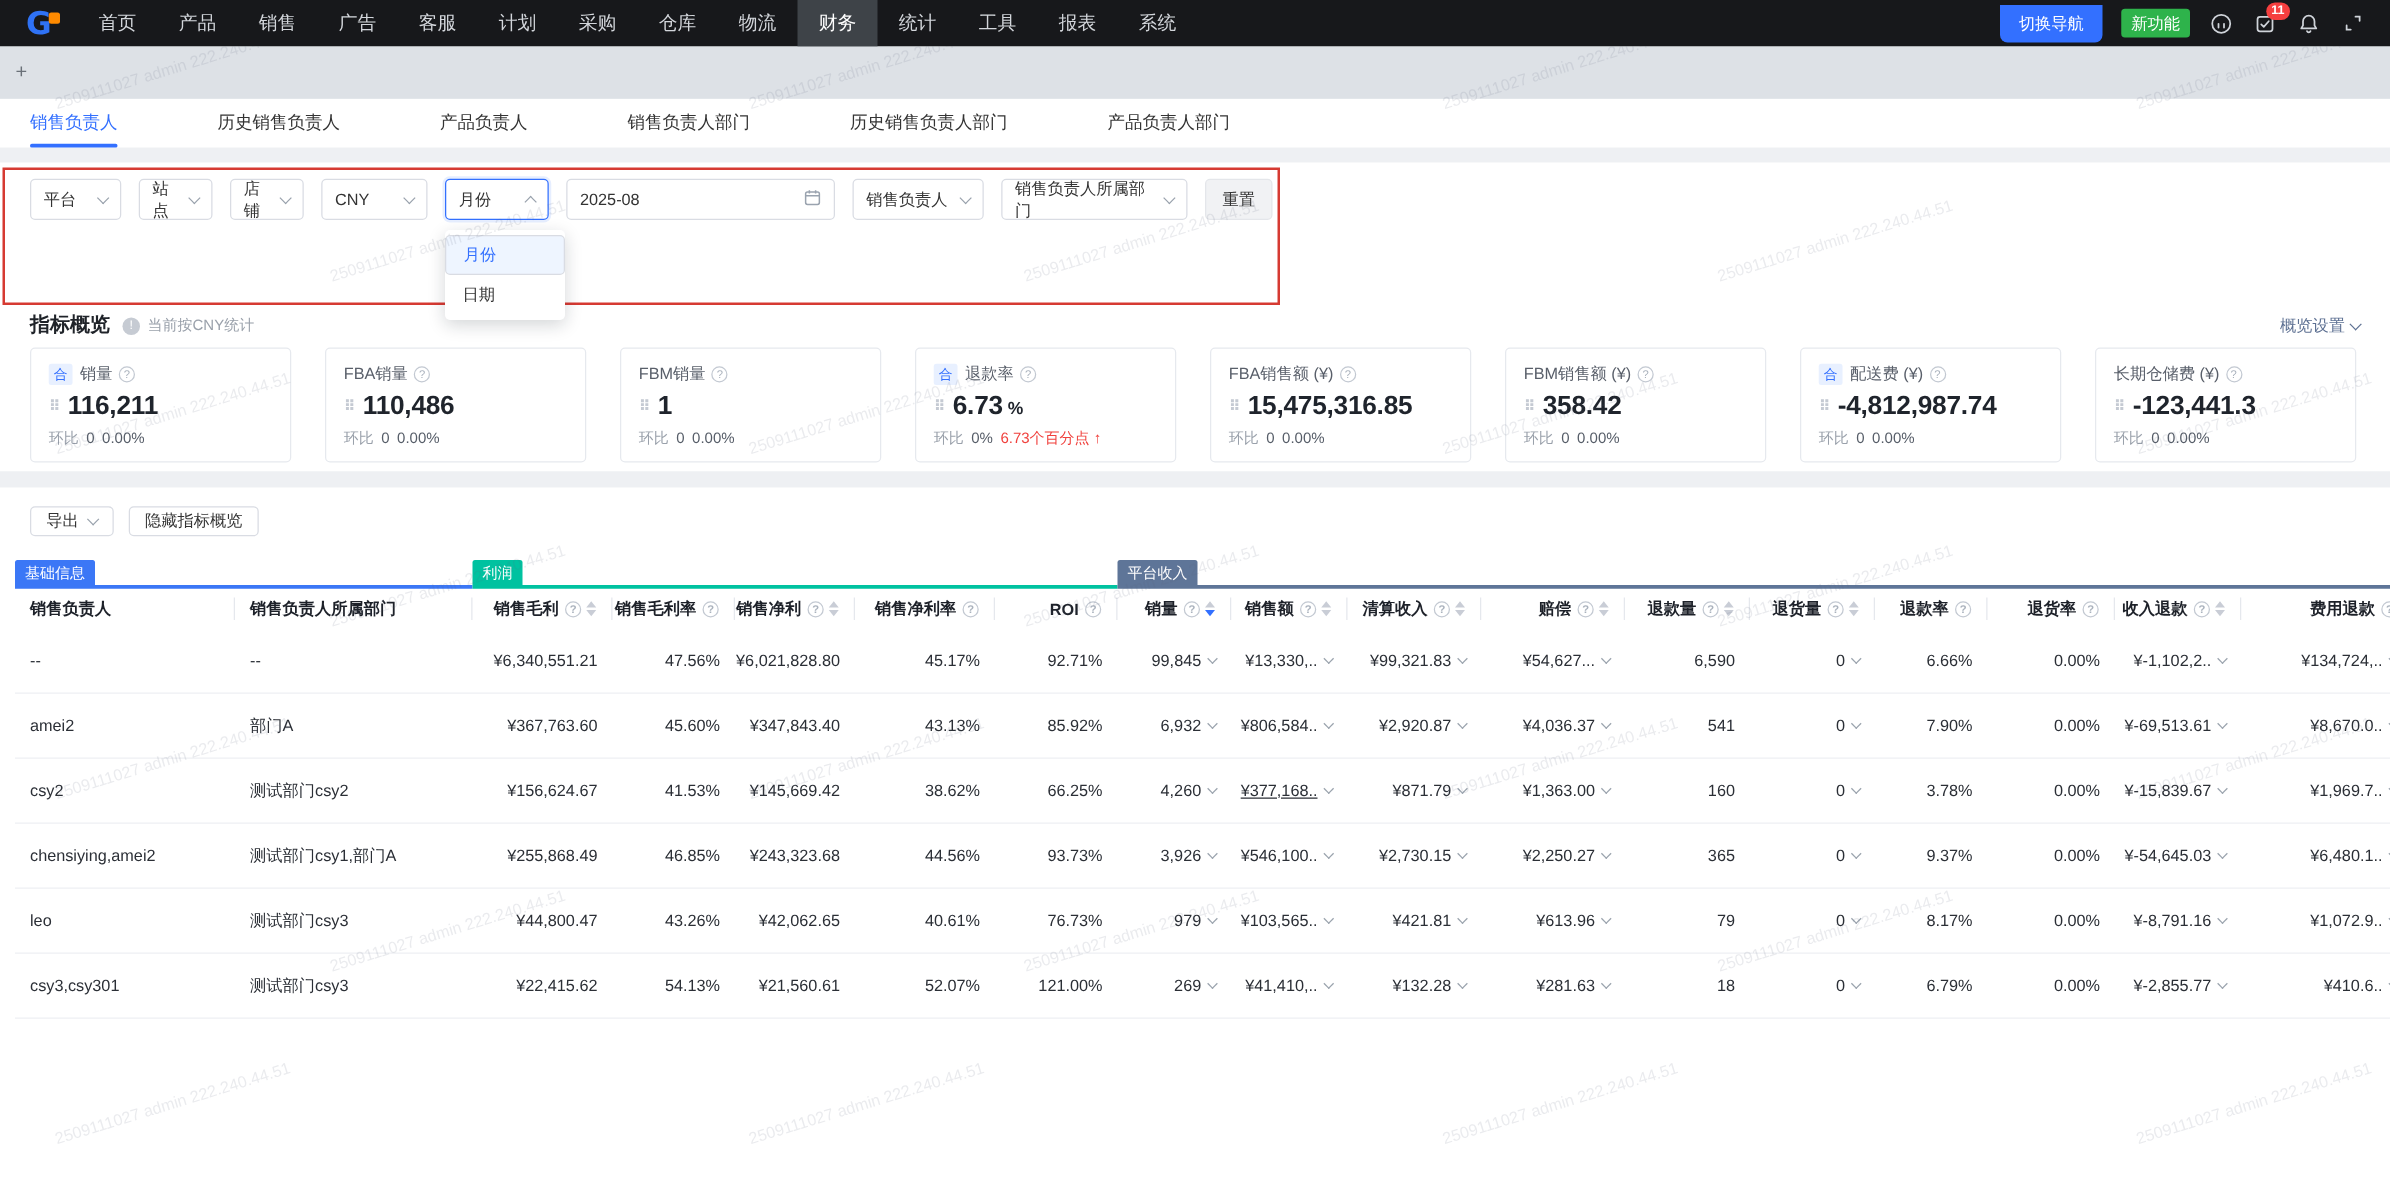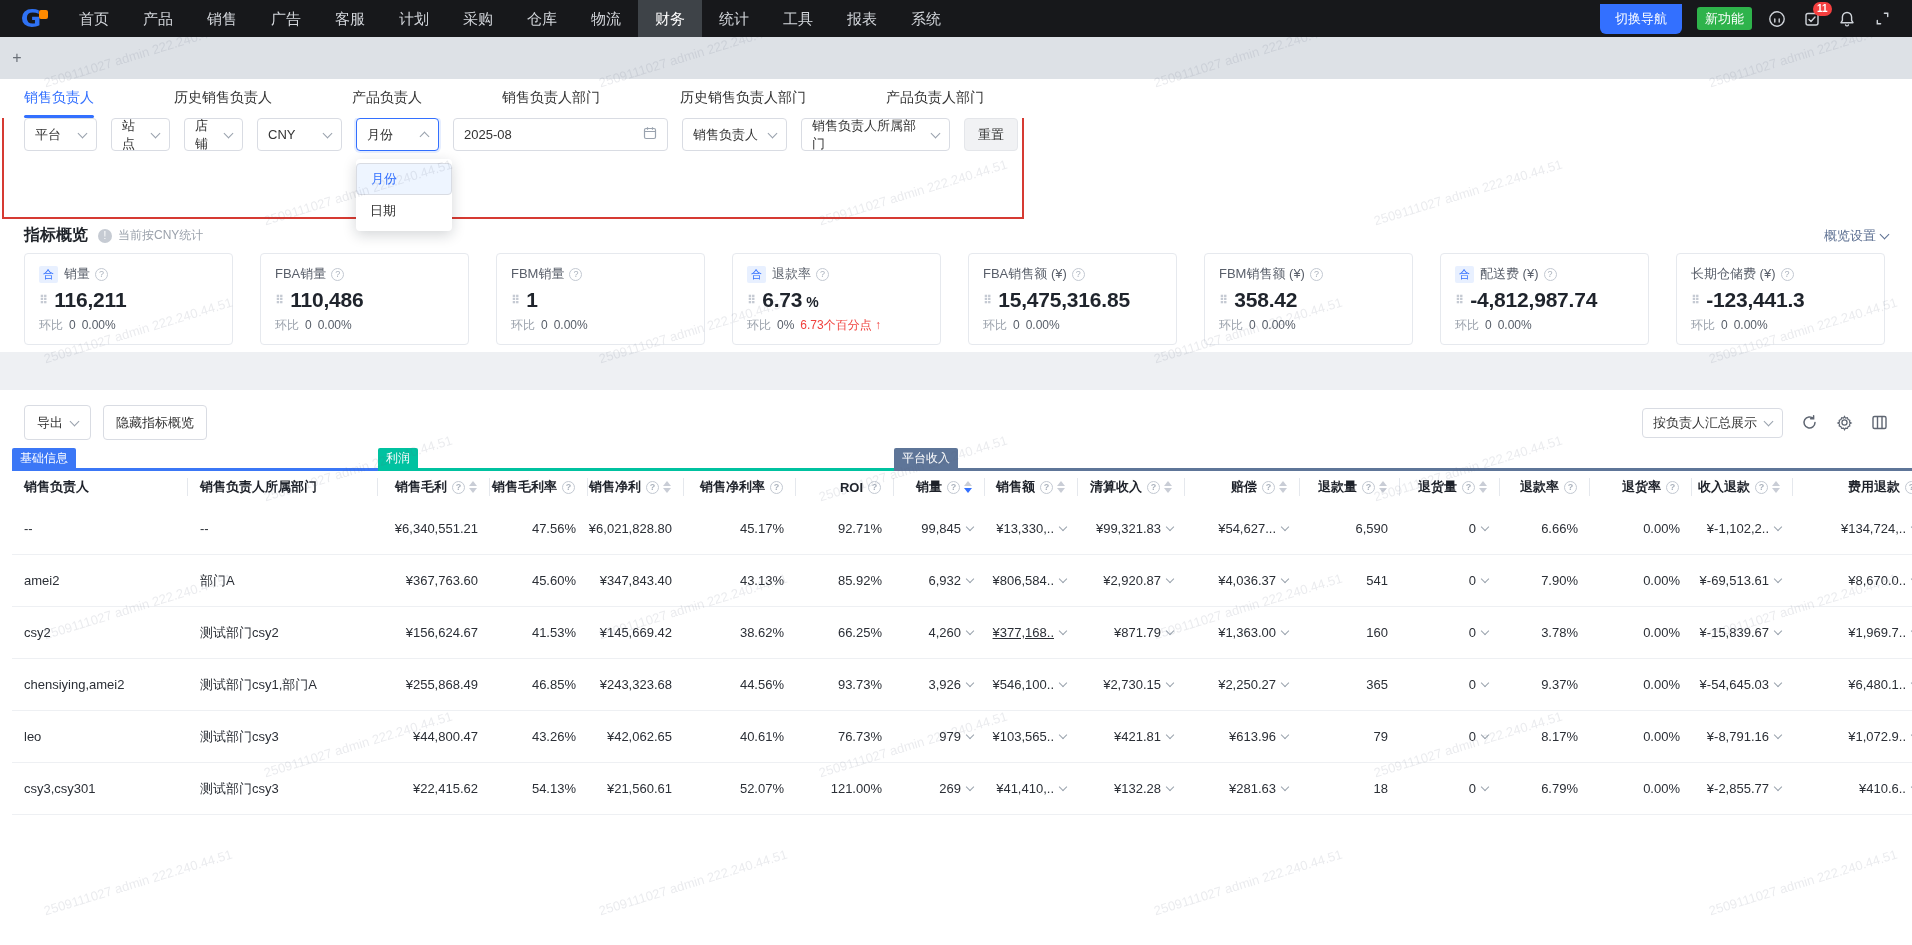--- a/index.html
+++ b/index.html
@@ -32,21 +32,21 @@
   .subtab.active { color:#3370ff; }
   .subtab.active::after { content:""; position:absolute; left:0; right:0; bottom:0; height:3px; background:#3370ff; border-radius:2px; }
   .cost { margin-left:auto; display:flex; align-items:center; gap:18px; font-size:13px; }
   .cost-label { color:#3366f4; }
   .radio-opt { display:flex; align-items:center; gap:6px; color:#333; cursor:pointer; }
   .rdot { width:14px; height:14px; border-radius:50%; border:1px solid #c4cad3; background:#fff; position:relative; }
   .radio-opt.sel .rdot { border-color:#3370ff; background:#3370ff; }
   .radio-opt.sel .rdot::after { content:""; position:absolute; left:4px; top:4px; width:4px; height:4px; background:#fff; border-radius:50%; }
 
   
-  .panel1 { position:absolute; top:105px; left:0; width:1912px; height:247px; background:#fff; z-index:5; }
+  .panel1 { position:absolute; top:130px; left:0; width:1912px; height:247px; background:#fff; z-index:5; }
   .redbox { position:absolute; left:2px; top:4px; width:1022px; height:110px; border:2px solid #d63a32; z-index:30; pointer-events:none; }
   .frow1 { position:absolute; top:13px; left:24px; display:flex; gap:14px; align-items:center; }
   .frow2 { position:absolute; top:58px; left:24px; display:flex; gap:14px; align-items:center; }
   .sel { height:33px; border:1px solid #d9dce3; border-radius:4px; background:#fff; display:flex; align-items:center; justify-content:space-between; padding:0 10px; font-size:13px; color:#333; cursor:pointer; }
   .sel.open { border-color:#3370ff; box-shadow:0 0 0 2px rgba(51,112,255,0.12); }
   .chev { width:7px; height:7px; border-right:1.4px solid #98a1ac; border-bottom:1.4px solid #98a1ac; transform:rotate(45deg); margin-top:-3px; flex:none; margin-left:8px; }
   .chev.up { transform:rotate(-135deg); margin-top:4px; }
   .datebox { height:33px; border:1px solid #d9dce3; border-radius:4px; display:flex; align-items:center; justify-content:space-between; padding:0 10px; font-size:13px; color:#333; background:#fff; cursor:text; }
   .btn-reset { height:33px; padding:0 13px; background:#f1f2f4; border:1px solid #e4e6ea; border-radius:4px; font-size:13px; color:#333; cursor:pointer; }
   .saveview { height:33px; border:1px solid #d9dce3; border-radius:4px; display:flex; align-items:center; background:#fff; cursor:pointer; }
@@ -73,21 +73,21 @@
   .card-v { margin-top:5px; display:flex; align-items:baseline; font-size:21px; font-weight:bold; color:#1f242c; white-space:nowrap; letter-spacing:-0.2px; }
   .handle { color:#c5cad3; font-size:12px; margin-right:6px; font-family:"DejaVu Sans",sans-serif; align-self:center; cursor:grab; }
   .vsuf { font-size:14px; margin-left:4px; font-weight:bold; }
   .card-d { margin-top:5px; font-size:12px; color:#9aa1ab; white-space:nowrap; }
   .card-d .dv { color:#565d68; margin-left:6px; }
   .card-d .dr { color:#f0413d; margin-left:6px; }
 
   
   .panel2 { position:absolute; top:390px; left:0; width:1912px; height:555px; background:#fff; z-index:5; }
   .tbar { position:absolute; top:15px; left:24px; right:24px; display:flex; align-items:center; }
-  .btn-outline { height:35px; border:1px solid #d9dce3; border-radius:4px; background:#fff; font-size:13px; color:#333; display:flex; align-items:center; padding:0 12px; margin-right:12px; cursor:pointer; }
+  .btn-outline { height:24px; border:1px solid #d9dce3; border-radius:4px; background:#fff; font-size:13px; color:#333; display:flex; align-items:center; padding:0 12px; margin-right:12px; cursor:pointer; }
   .tbar-right { margin-left:auto; display:flex; align-items:center; gap:18px; }
   .sum-sel { height:30px; border:1px solid #d9dce3; border-radius:4px; font-size:13px; color:#333; display:flex; align-items:center; padding:0 10px; cursor:pointer; }
   .tool-ico { color:#5f6672; cursor:pointer; display:flex; }
   .grp-tag { position:absolute; top:58px; height:20px; line-height:20px; color:#fff; font-size:12px; padding:0 8px; border-radius:2px 2px 0 0; z-index:2; }
   .grp-line { position:absolute; top:78px; height:3px; z-index:1; }
   .thead { position:absolute; top:81px; left:12px; display:flex; height:32px; align-items:center; }
   .th { display:flex; align-items:center; font-size:13px; font-weight:bold; color:#1d2129; height:18px; border-right:1px solid #e5e8ed; padding:0 12px; white-space:nowrap; }
   .th.right { justify-content:flex-end; }
   .th:last-child { border-right:none; }
   .sorters { display:inline-flex; flex-direction:column; gap:2px; margin-left:4px; }
@@ -328,43 +328,20 @@
 </div>
 
 <div class="panel2">
   <div class="tbar">
     <div class="btn-outline">
       <span>导出</span>
         <i class="chev"></i>
     </div>
     <div class="btn-outline">
       <span>隐藏指标概览</span>
-    </div>
-    <div class="tbar-right">
-      <div class="sum-sel">
-        <span>按负责人汇总展示</span>
-          <i class="chev"></i>
-      </div>
-      <span class="tool-ico">
-        <svg width="17" height="17" viewBox="0 0 17 17" fill="none" stroke="#5f6672" stroke-width="1.5" stroke-linecap="round">
-          <path d="M14 8.5 a5.5 5.5 0 1 1 -1.6 -3.9 M12.6 1.8 v3 h-3"></path>
-        </svg>
-      </span>
-      <span class="tool-ico">
-        <svg width="17" height="17" viewBox="0 0 20 20" fill="none" stroke="#5f6672" stroke-width="1.5">
-          <circle cx="10" cy="10" r="3"></circle>
-          <path d="M10 2.2 l1.2 2.1 2.4-.4 1 2.2 2.2 1 -.4 2.4 2.1 1.2 -2.1 1.2 .4 2.4 -2.2 1 -1 2.2 -2.4 -.4 -1.2 2.1 -1.2 -2.1 -2.4 .4 -1 -2.2 -2.2 -1 .4 -2.4 -2.1 -1.2 2.1 -1.2 -.4 -2.4 2.2 -1 1 -2.2 2.4 .4 z" transform="scale(0.92) translate(0.9,0.9)"></path>
-        </svg>
-      </span>
-      <span class="tool-ico">
-        <svg width="17" height="17" viewBox="0 0 17 17" fill="none" stroke="#5f6672" stroke-width="1.4">
-          <rect x="2" y="2.5" width="13" height="12" rx="1.5"></rect>
-            <path d="M6.5 2.5 v12 M11 2.5 v12"></path>
-        </svg>
-      </span>
     </div>
   </div>
 
   <div id="grp-tags">
       <span class="grp-tag" style="left: 12px; background: rgb(59, 119, 246);">基础信息</span>
       <span class="grp-line" style="left: 12px; width: 366px; background: rgb(59, 119, 246);"></span>
       <span class="grp-tag" style="left: 378px; background: rgb(0, 194, 160);">利润</span>
       <span class="grp-line" style="left: 378px; width: 516px; background: rgb(0, 194, 160);"></span>
       <span class="grp-tag" style="left: 894px; background: rgb(94, 117, 152);">平台收入</span>
       <span class="grp-line" style="left: 894px; width: 1036px; background: rgb(94, 117, 152);"></span>

